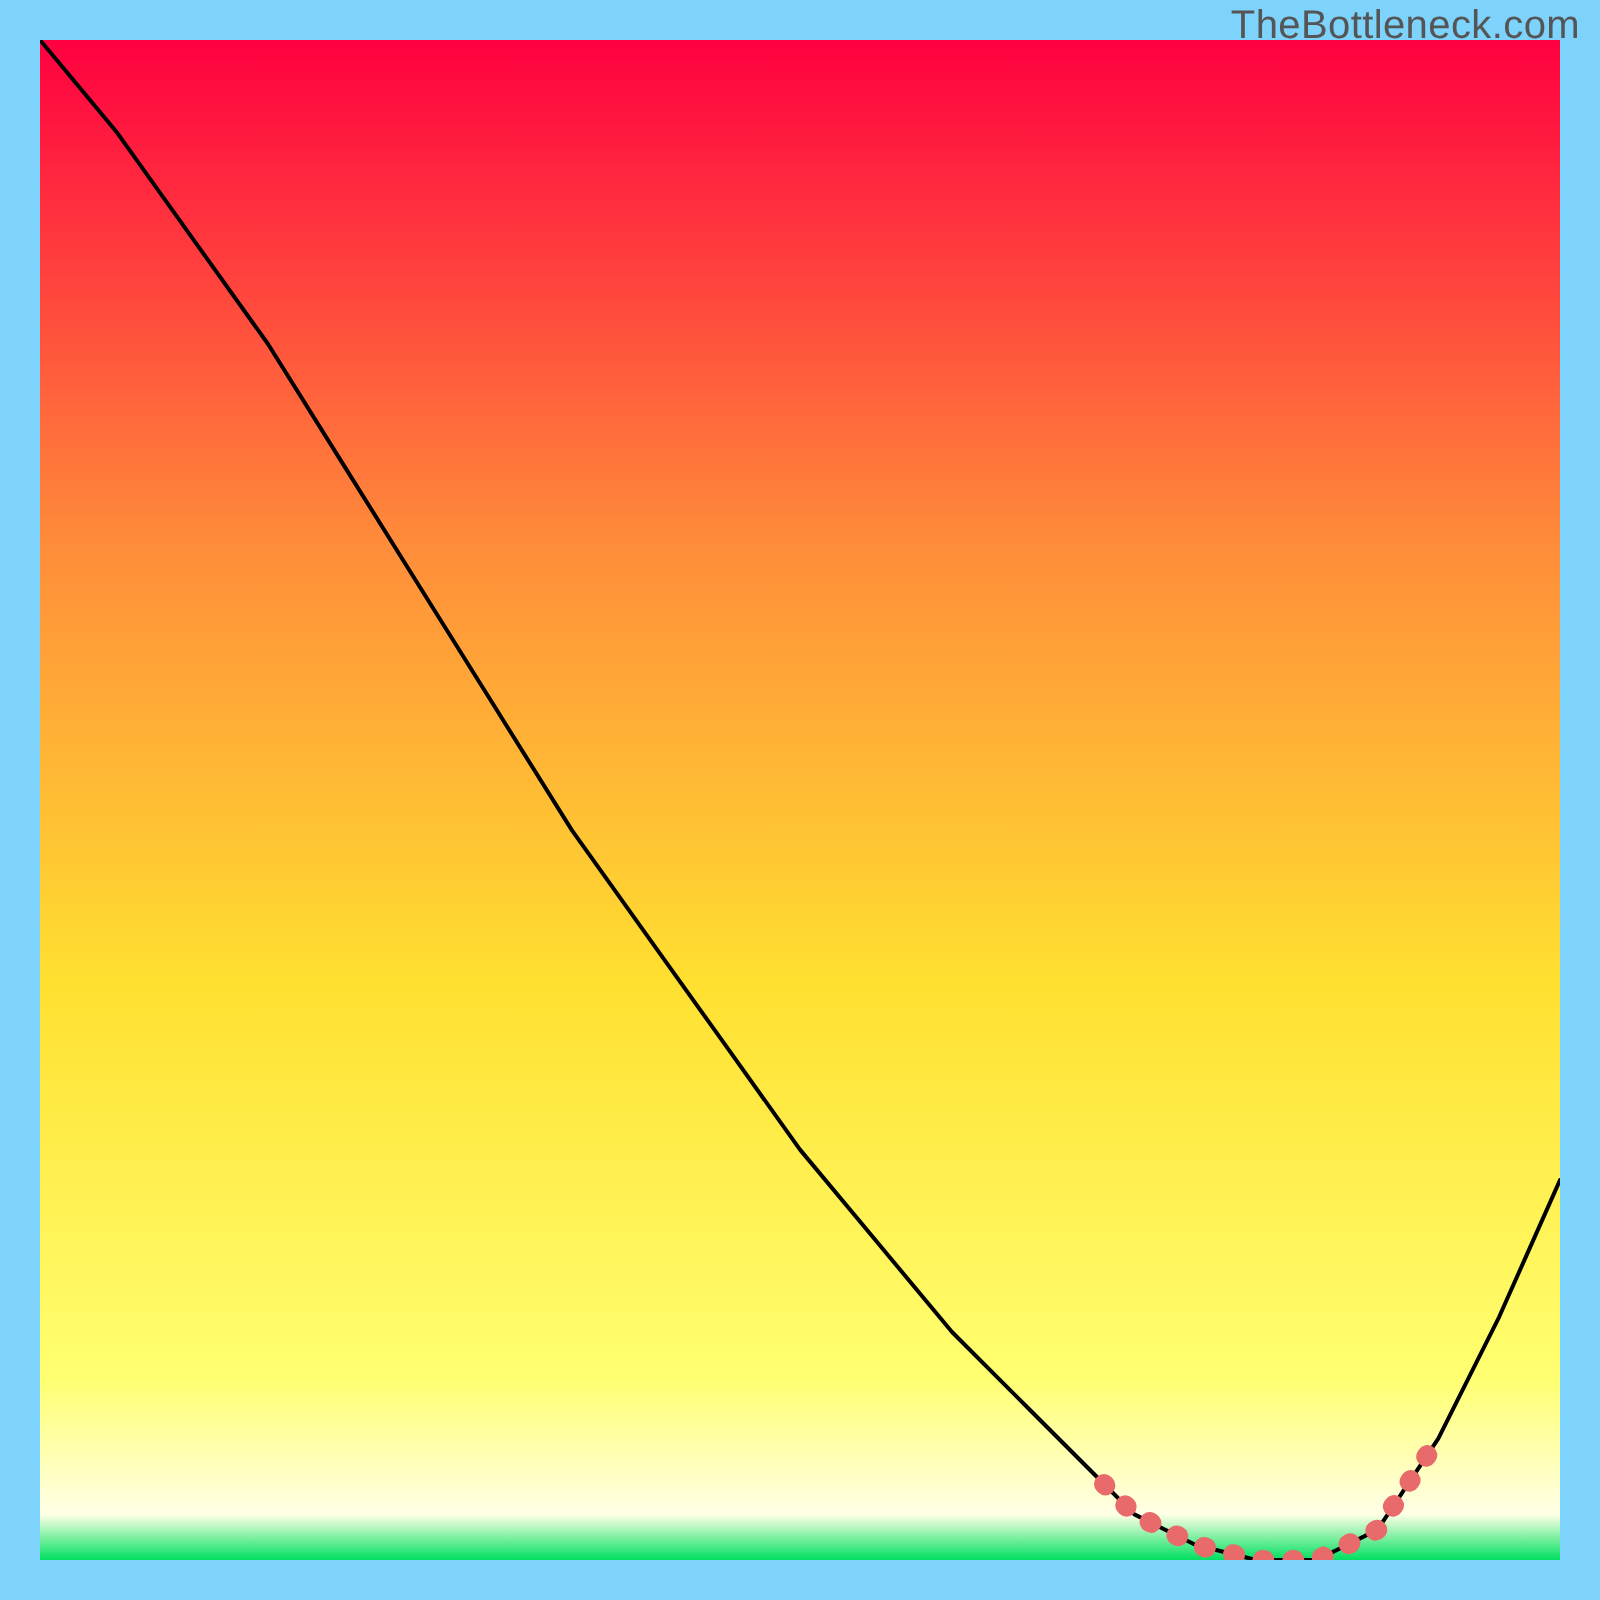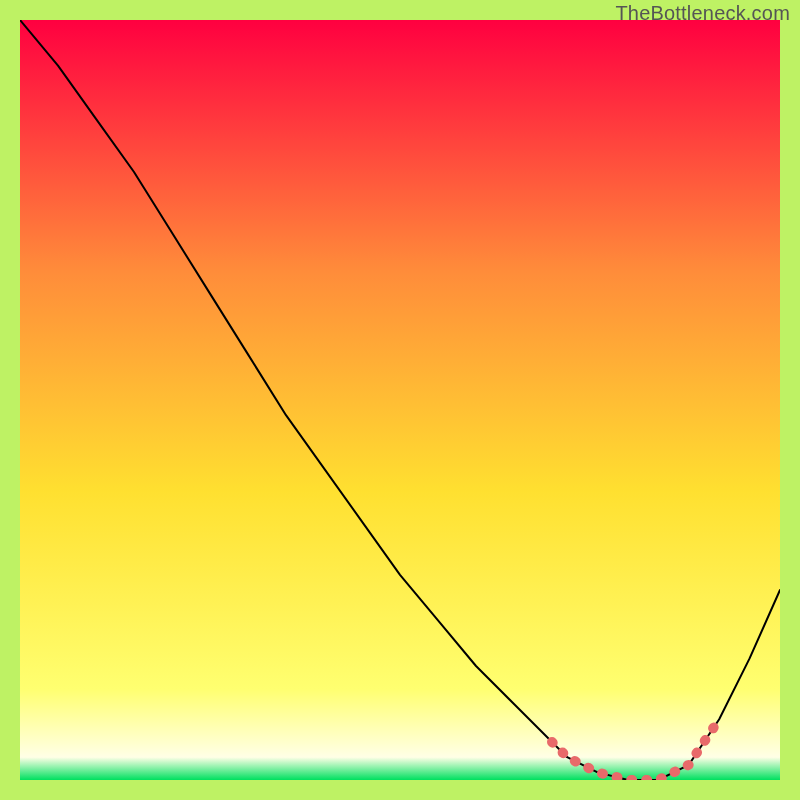--- a/index.html
+++ b/index.html
@@ -7,21 +7,21 @@
     padding: 0;
     width: 800px;
     height: 800px;
     background: #000;
     overflow: hidden;
   }
   .container {
     position: relative;
     width: 800px;
     height: 800px;
-    background: #bef264;
+    background: #7dd3fc;
   }
   .plot-area {
     position: absolute;
     left: 20px;
     top: 20px;
     width: 760px;
     height: 760px;
   }
   .watermark {
     position: absolute;

